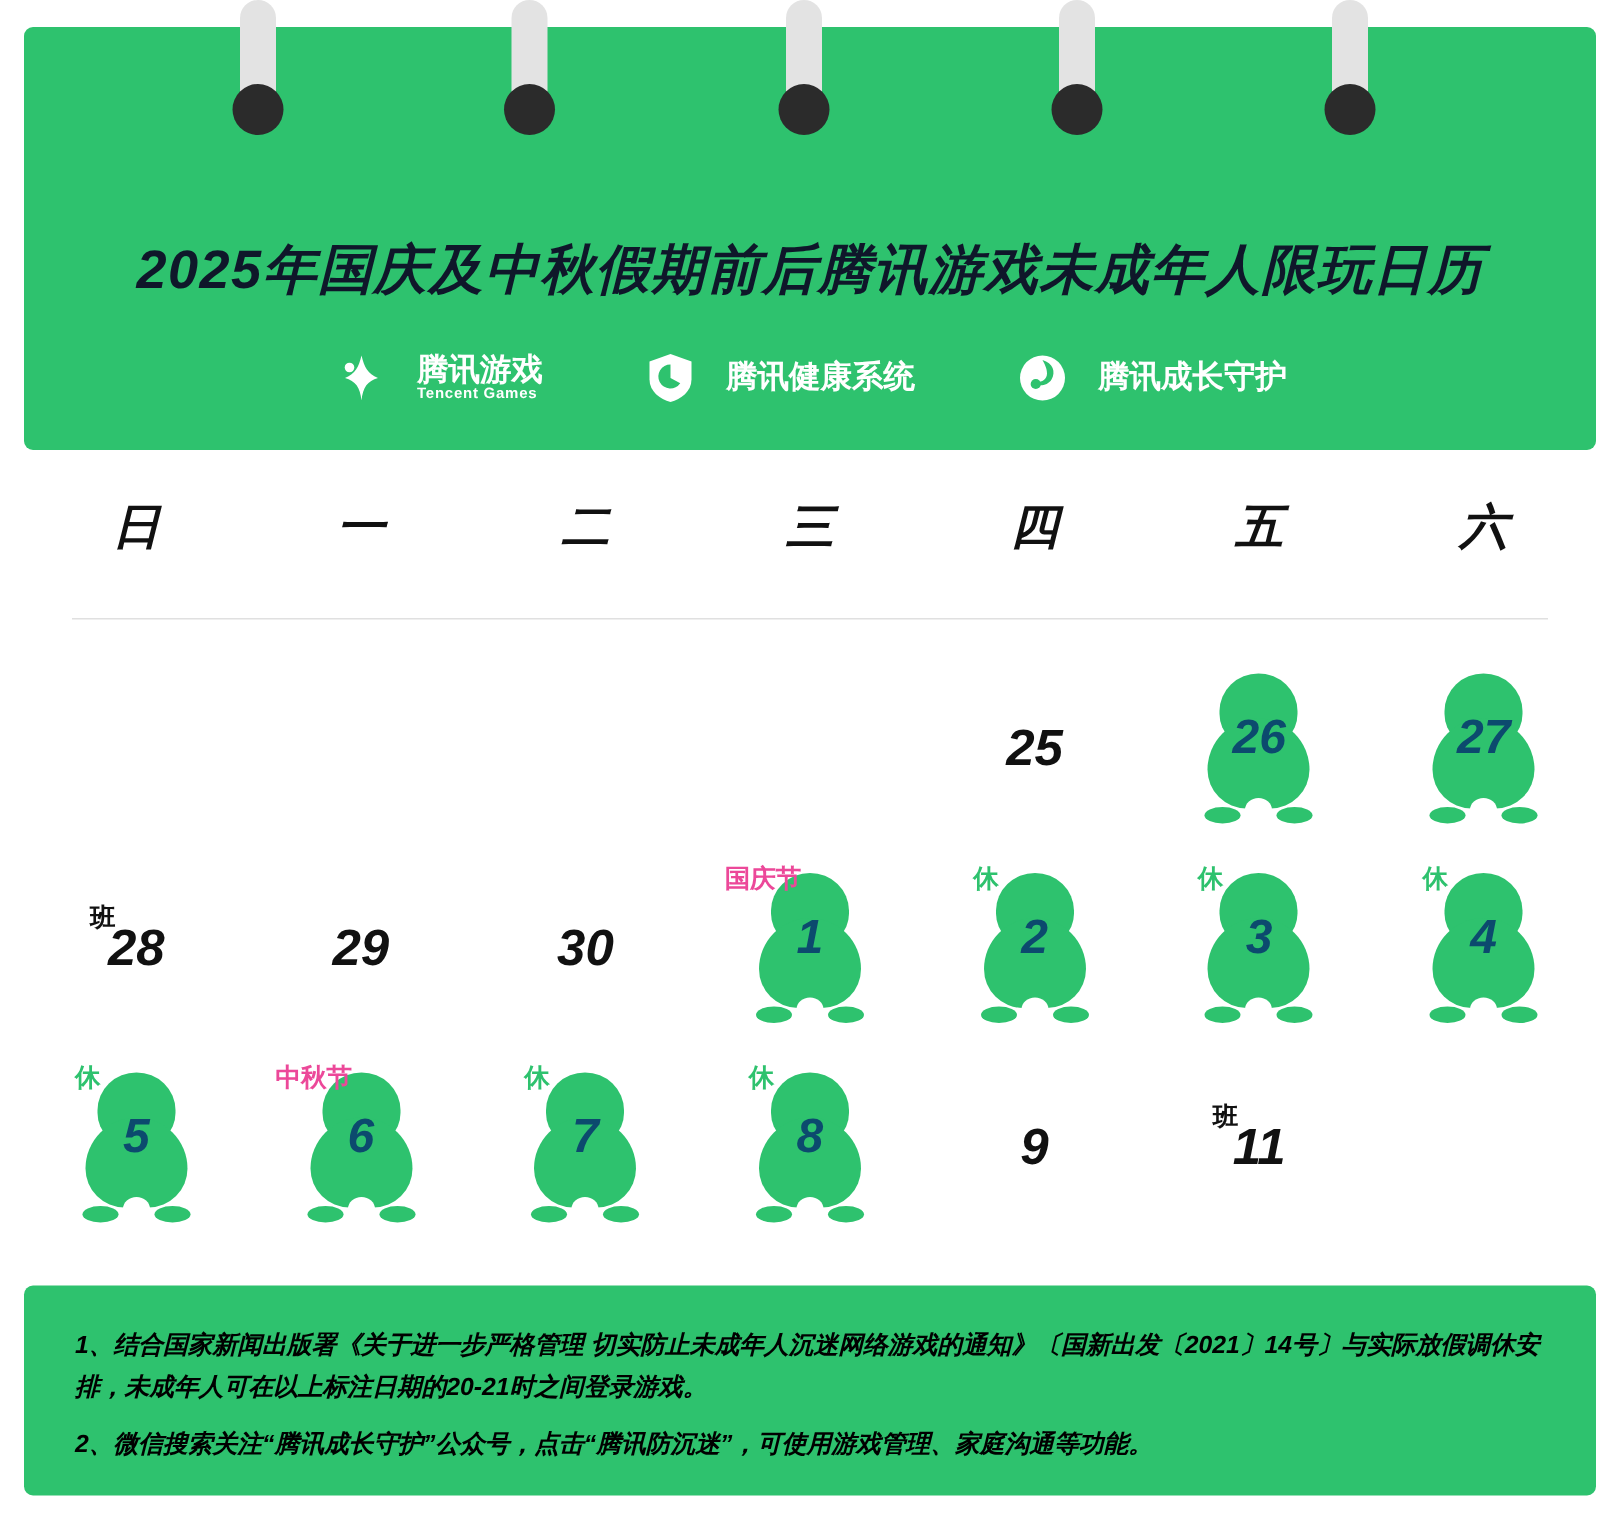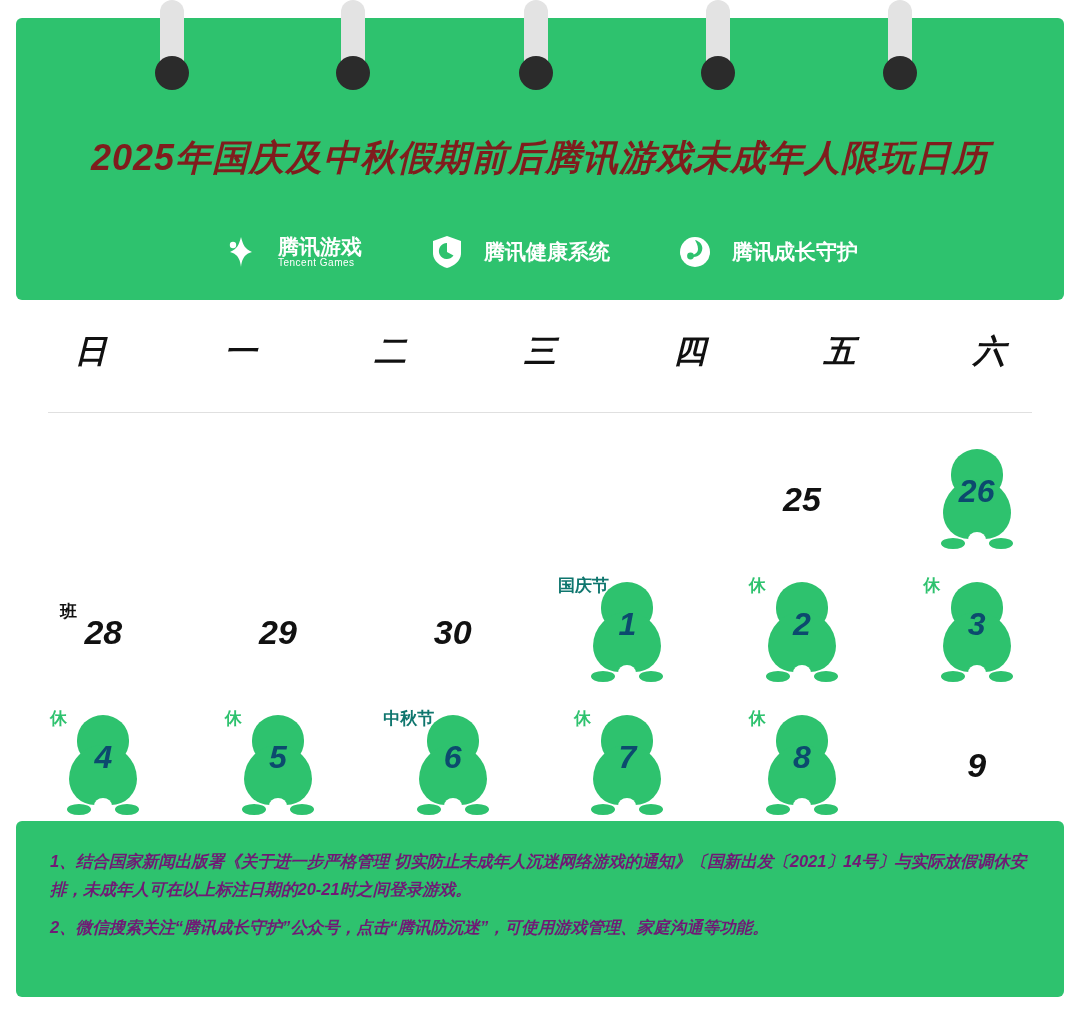--- a/index.html
+++ b/index.html
@@ -40,23 +40,23 @@
   
   .header {
     position: absolute;
     top: 18px; left: 16px;
     width: 1048px; height: 282px;
     background: #2ec26e;
     border-radius: 6px;
   }
   .title {
     position: absolute;
-    top: 116px; left: 0; width: 100%;
+    top: 138px; left: 0; width: 100%;
     text-align: center;
-    color: #7f1d1d;
+    color: #0f172a;
     font-size: 36px;
     font-weight: bold;
     font-style: italic;
     letter-spacing: 1px;
     white-space: nowrap;
   }
   .brands {
     position: absolute;
     top: 215px; left: 0; width: 100%;
     display: flex;
@@ -72,21 +72,21 @@
   .brand .btxt {
     color: #ffffff;
     font-size: 21px;
     font-weight: bold;
     line-height: 1.05;
     white-space: nowrap;
   }
   .brand .bsub {
     display: block;
     font-size: 10px;
-    font-weight: normal;
+    font-weight: bold;
     letter-spacing: .5px;
   }
 
   
   .weekdays {
     position: absolute;
     top: 330px; left: 16px;
     width: 1048px;
     display: grid;
     grid-template-columns: repeat(7, 1fr);
@@ -104,21 +104,21 @@
     width: 984px; height: 1px;
     background: #e0e0e0;
   }
 
   
   .grid {
     position: absolute;
     top: 432px; left: 16px;
     width: 1048px;
     display: grid;
-    grid-template-columns: repeat(6, 1fr);
+    grid-template-columns: repeat(7, 1fr);
     grid-auto-rows: 133px;
   }
   .cell {
     position: relative;
     display: flex;
     align-items: center;
     justify-content: center;
   }
   .cell.empty { }
 
@@ -181,31 +181,31 @@
   
   .tag {
     position: absolute;
     font-size: 17px;
     font-weight: bold;
     line-height: 1;
     white-space: nowrap;
   }
   .tag.rest   { color: #2ec26e; }
   .tag.work   { color: #111111; }
-  .tag.fest   { color: #0f766e; }
+  .tag.fest   { color: #ec4899; }
 
   
   .footer {
     position: absolute;
     left: 16px; bottom: 12px;
-    width: 1048px; height: 176px;
+    width: 1048px; height: 140px;
     background: #2ec26e;
     border-radius: 6px;
     padding: 26px 34px;
-    color: #701a75;
+    color: #000000;
   }
   .footer p {
     margin: 0 0 10px 0;
     font-size: 16.5px;
     font-weight: bold;
     font-style: italic;
     line-height: 1.7;
   }
 </style>
 </head>
@@ -305,20 +305,30 @@
         <div class="peng">
           <div class="head"></div>
           <div class="body"></div>
           <div class="foot-l"></div>
           <div class="foot-r"></div>
           <div class="notch"></div>
           <div class="pnum">26</div>
         </div>
       </div>
       <div class="cell">
+        <div class="peng">
+          <div class="head"></div>
+          <div class="body"></div>
+          <div class="foot-l"></div>
+          <div class="foot-r"></div>
+          <div class="notch"></div>
+          <div class="pnum">27</div>
+        </div>
+      </div>
+      <div class="cell">
         <div class="daynum">28</div>
         <div class="tag work" style="left: 44px; top: 38px;">班</div>
       </div>
       <div class="cell">
         <div class="daynum">29</div>
       </div>
       <div class="cell">
         <div class="daynum">30</div>
       </div>
       <div class="cell">

